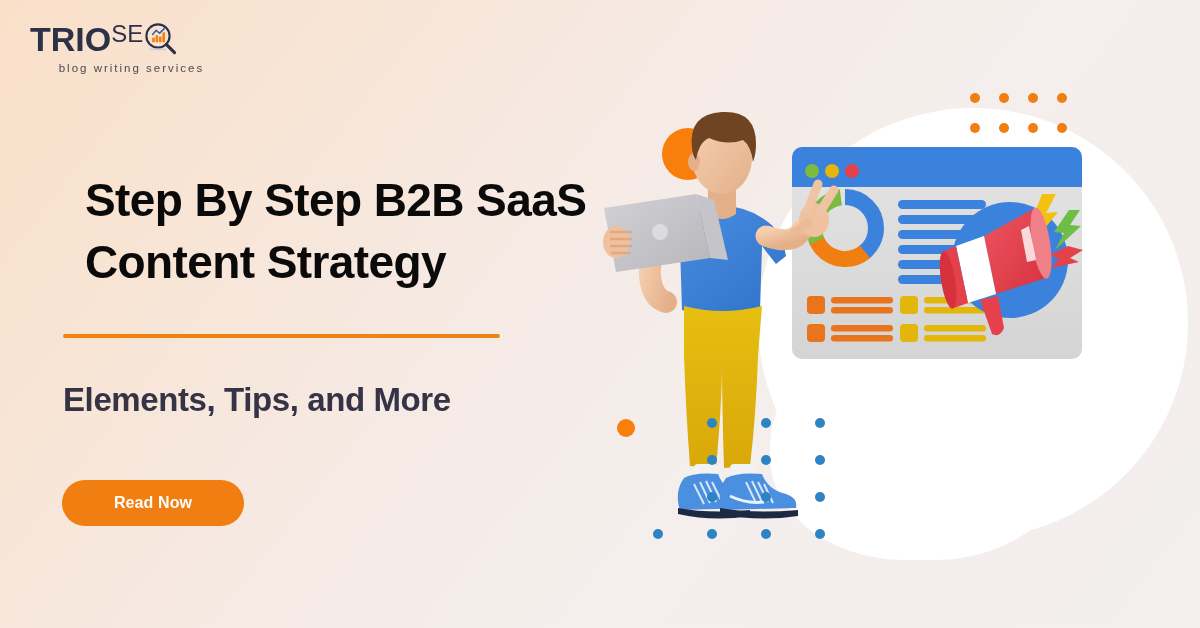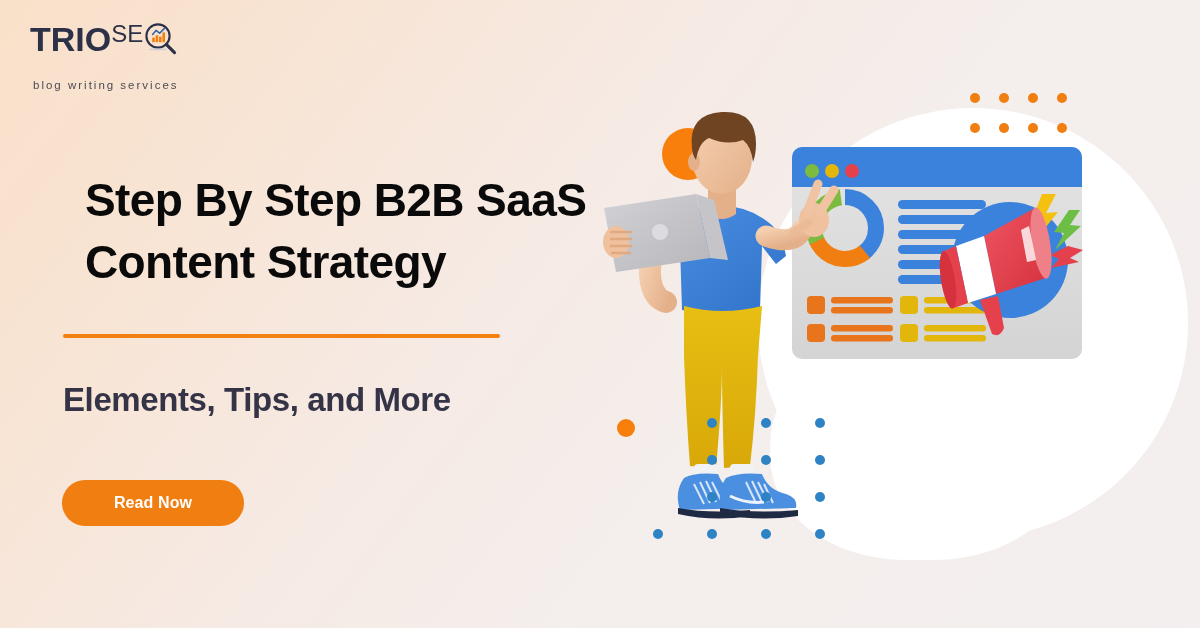--- a/index.html
+++ b/index.html
@@ -68,26 +68,27 @@
     letter-spacing: 0px;
     line-height: 1;
   }
   .logo-glass {
     position: relative;
     width: 34px;
     height: 34px;
     margin-left: 1px;
   }
   .logo-tag {
-    margin-top: 21px;
+    margin-top: 4px;
     font-size: 11.5px;
     letter-spacing: 2.0px;
     color: #4b4b52;
     font-weight: 400;
     padding-left: 3px;
+    text-align: center;
   }
 
   
   .headline {
     position: absolute;
     left: 62px;
     top: 138px;
     width: 520px;
     font-size: 46px;
     line-height: 1.36;

